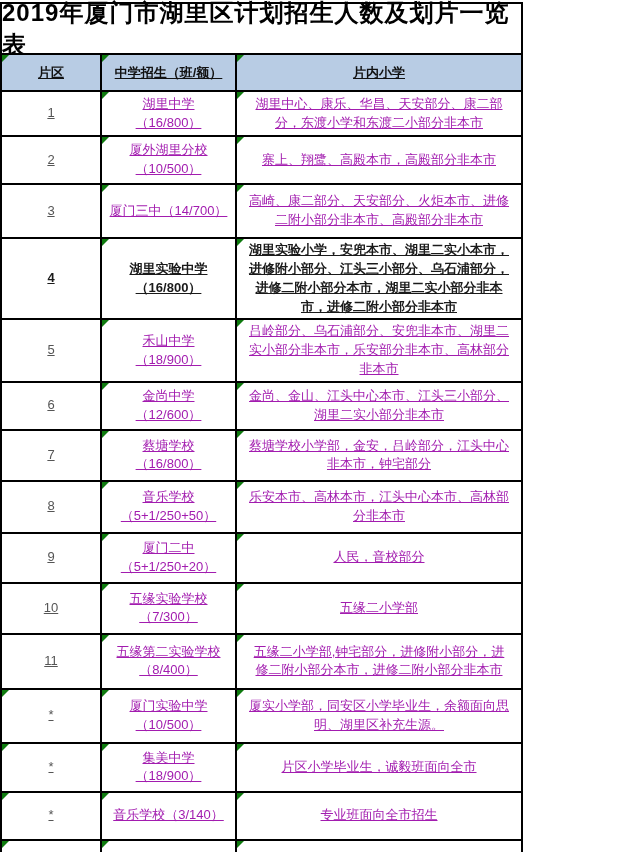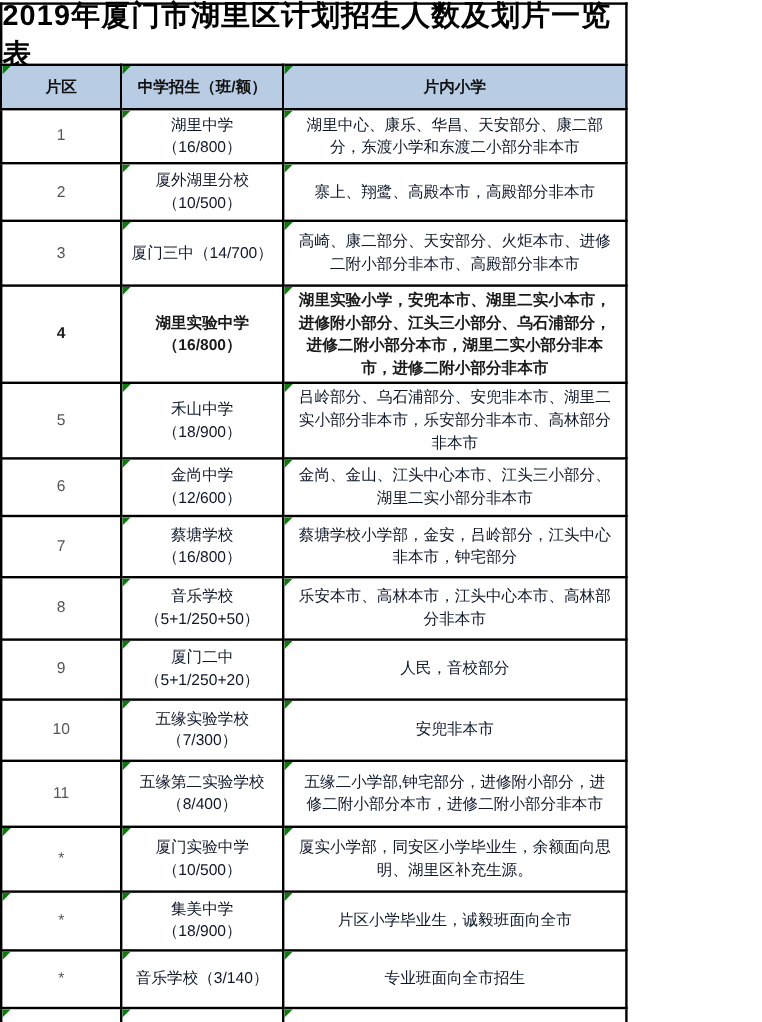--- a/index.html
+++ b/index.html
@@ -17,26 +17,27 @@
     letter-spacing: 1px;
     background: #fff;
   }
 
   table.grid { border-collapse: collapse; width: 100%; table-layout: fixed; }
   .grid th, .grid td {
     border: 2px solid var(--border, #000);
     position: relative;
     text-align: center; vertical-align: middle;
     overflow: hidden;
+    text-decoration: underline;
   }
   .grid th {
     background: var(--header-bg, #b8cce4);
     height: 37px; font-size: 13px; font-weight: bold; color: #111;
   }
-  .grid td { font-size: 13px; color: #0f172a; line-height: 1.45; padding: 2px 4px; }
+  .grid td { font-size: 13px; color: #a21caf; line-height: 1.45; padding: 2px 4px; }
   td.c-district { color: #555; }
   td.c-school { padding: 2px 5px; }
   td.c-primary { padding: 2px 12px; }
   tr.hl td { font-weight: bold; color: #1a1a1a; }
 
   .tri {
     position: absolute; top: 0; left: 0; width: 0; height: 0;
     border-top: 7px solid var(--triangle, #0e7a0e);
     border-right: 7px solid transparent;
     pointer-events: none;
@@ -121,21 +122,21 @@
             <td class="c-primary"><span class="tri"></span><span>乐安本市、高林本市，江头中心本市、高林部分非本市</span></td>
           </tr>
           <tr style="height: 50px;">
             <td class="c-district"><span>9</span></td>
             <td class="c-school"><span class="tri"></span><span>厦门二中</span><br><span>（5+1/250+20）</span></td>
             <td class="c-primary"><span class="tri"></span><span>人民，音校部分</span></td>
           </tr>
           <tr style="height: 51px;">
             <td class="c-district"><span>10</span></td>
             <td class="c-school"><span class="tri"></span><span>五缘实验学校</span><br><span>（7/300）</span></td>
-            <td class="c-primary"><span class="tri"></span><span>安兜非本市</span></td>
+            <td class="c-primary"><span class="tri"></span><span>五缘二小学部</span></td>
           </tr>
           <tr style="height: 55px;">
             <td class="c-district"><span>11</span></td>
             <td class="c-school"><span class="tri"></span><span>五缘第二实验学校</span><br><span>（8/400）</span></td>
             <td class="c-primary"><span class="tri"></span><span>五缘二小学部,钟宅部分，进修附小部分，进修二附小部分本市，进修二附小部分非本市</span></td>
           </tr>
           <tr style="height: 54px;">
             <td class="c-district"><span class="tri"></span><span>*</span></td>
             <td class="c-school"><span class="tri"></span><span>厦门实验中学</span><br><span>（10/500）</span></td>
             <td class="c-primary"><span class="tri"></span><span>厦实小学部，同安区小学毕业生，余额面向思明、湖里区补充生源。</span></td>

